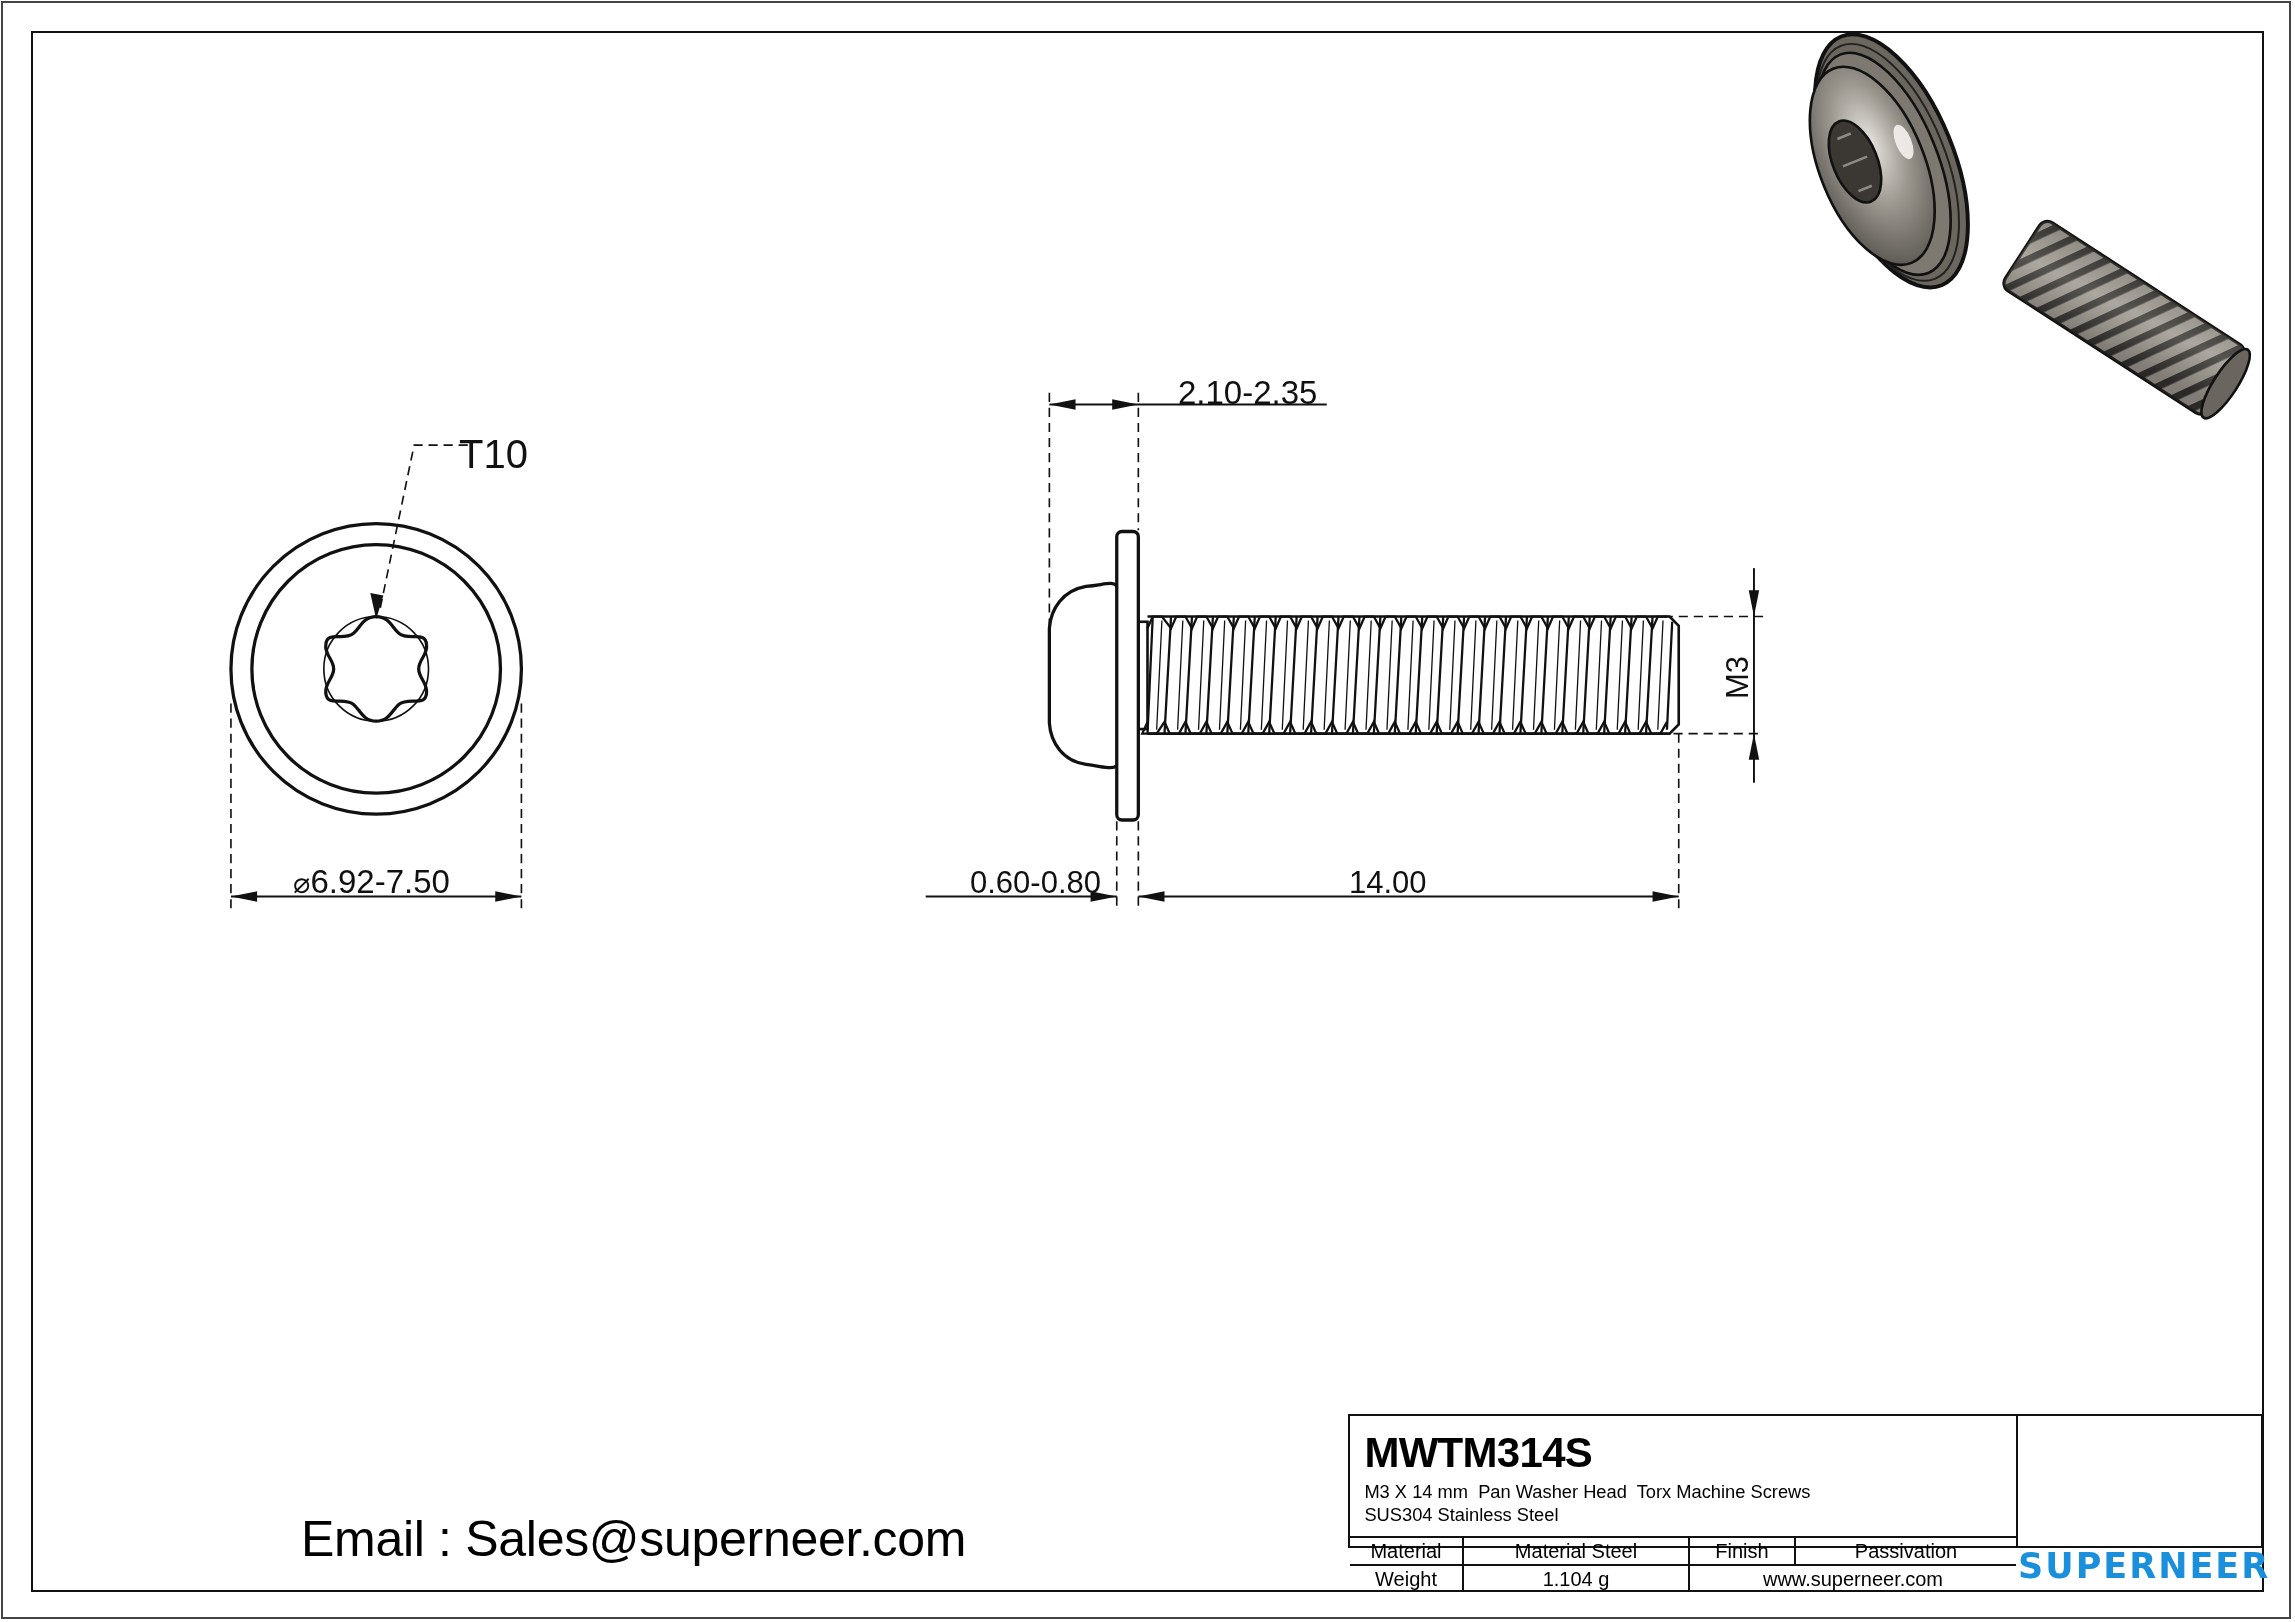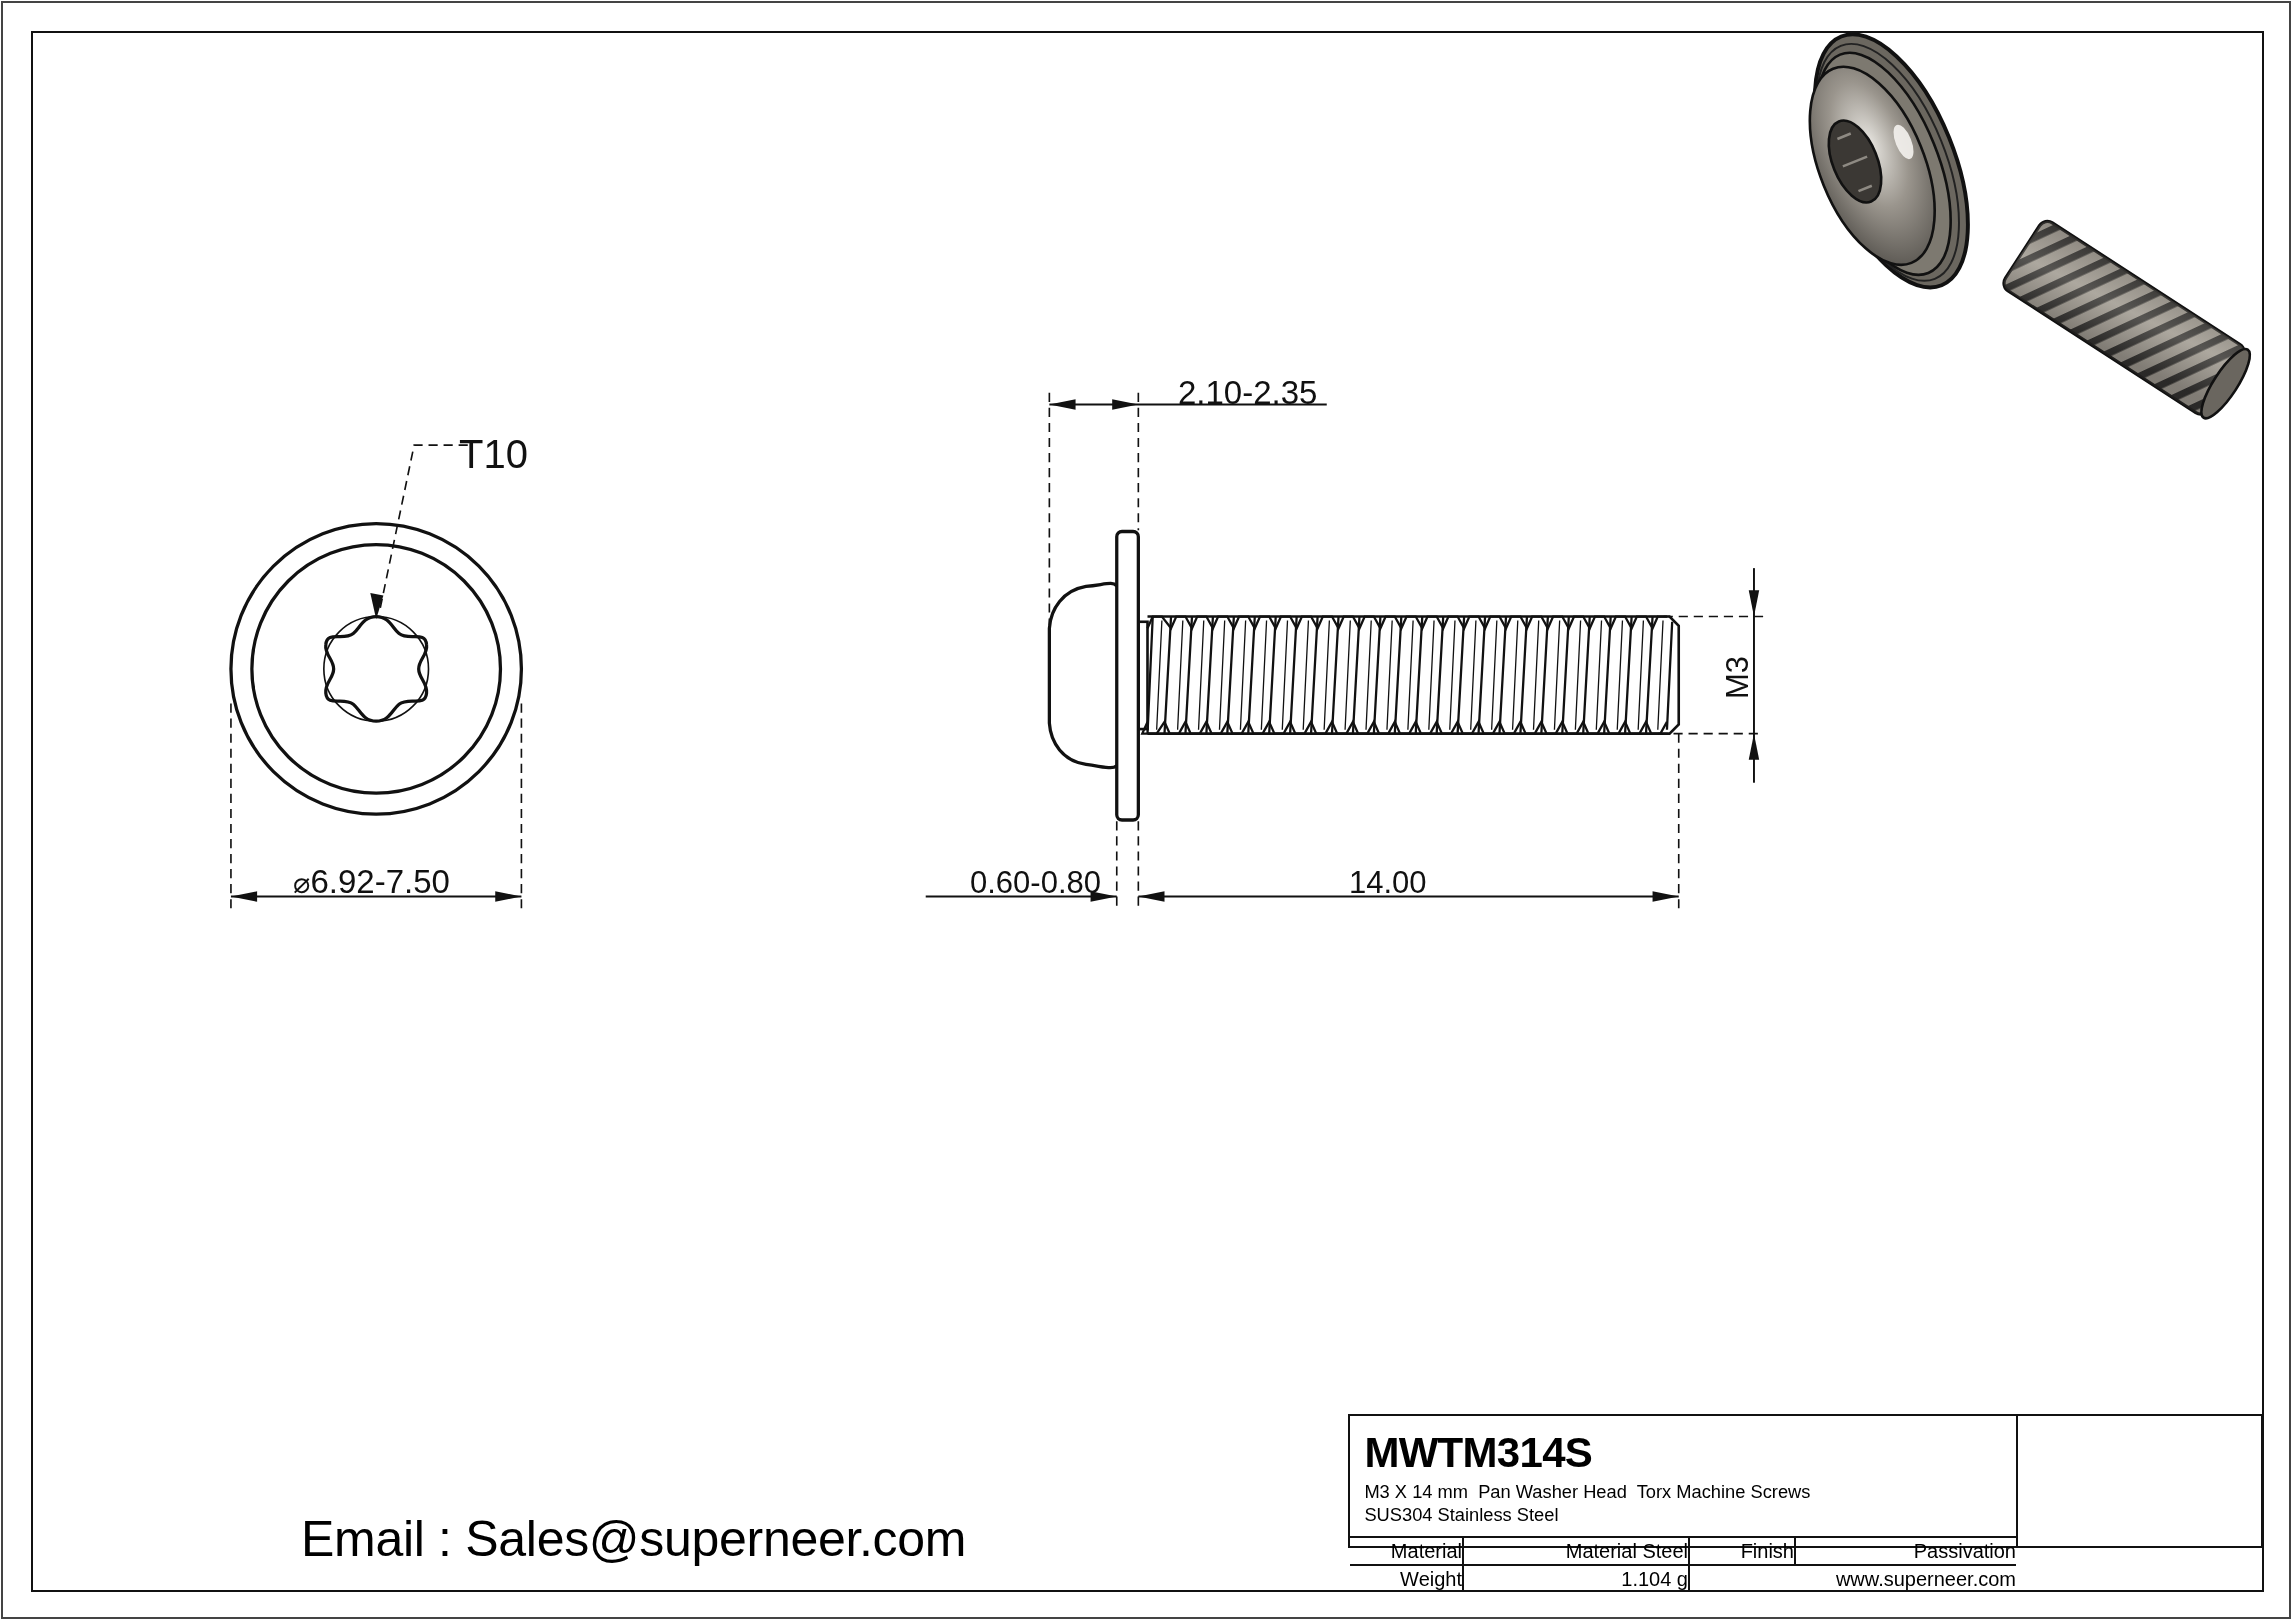--- a/index.html
+++ b/index.html
@@ -10,21 +10,21 @@
   svg.drawing { position: absolute; left: 0; top: 0; }
   .dim-text { position: absolute; font-family: "Liberation Sans", sans-serif; color: #111; font-size: 30px; line-height: 1; white-space: nowrap; }
   .email { position: absolute; left: 301px; top: 1510px; font-size: 50px; color: #000; white-space: nowrap; letter-spacing: -0.3px; }
 
   .title-block { position: absolute; left: 1348px; top: 1414px; width: 915px; height: 134px; border: 2.6px solid #111; box-sizing: border-box; background: #fff; }
   .tb-main { position: absolute; left: 0; top: 0; width: 668px; height: 100%; border-right: 2.6px solid #111; box-sizing: border-box; }
   .tb-code { position: absolute; left: 14.4px; top: 13px; font-size: 42px; font-weight: bold; color: #000; letter-spacing: -0.7px; }
   .tb-desc1 { position: absolute; left: 14.4px; top: 65px; font-size: 18.3px; color: #000; white-space: pre; }
   .tb-desc2 { position: absolute; left: 14.4px; top: 88px; font-size: 18.3px; color: #000; }
   .tb-table { position: absolute; left: 0; top: 120px; width: 665px; height: 56px; border-collapse: collapse; table-layout: fixed; }
-  .tb-table td { border: 2px solid #111; text-align: right; font-size: 20px; padding: 0; color: #000; height: 26px; }
+  .tb-table td { border: 2px solid #111; text-align: center; font-size: 20px; padding: 0; color: #000; height: 26px; }
   .tb-table tr:last-child td { border-bottom: none; }
   .tb-table td:first-child { border-left: none; }
   .tb-table td:last-child { border-right: none; border-radius: 13px; }
   .tb-link { color: #1e88d0; }
   .tb-logo { position: absolute; left: 668px; top: 0; width: 244px; height: 100%; }
   .logo-word { position: absolute; left: 0; width: 100%; top: 130px; text-align: center; font-size: 35px; font-weight: bold; color: #1a8fdc; letter-spacing: 2px; font-family: "DejaVu Sans", sans-serif; }
 </style>
 </head>
 <body>
 
@@ -191,15 +191,18 @@
           <td>Passivation</td>
         </tr>
         <tr>
           <td>Weight</td>
           <td>1.104 g</td>
           <td colspan="2" class="tb-link">www.superneer.com</td>
         </tr>
       </tbody>
         </table>
     </div>
+    <div class="tb-logo">
+      <div class="logo-word">SUPERNEER</div>
+    </div>
   </div>
 </div>
 
 
 </body></html>

